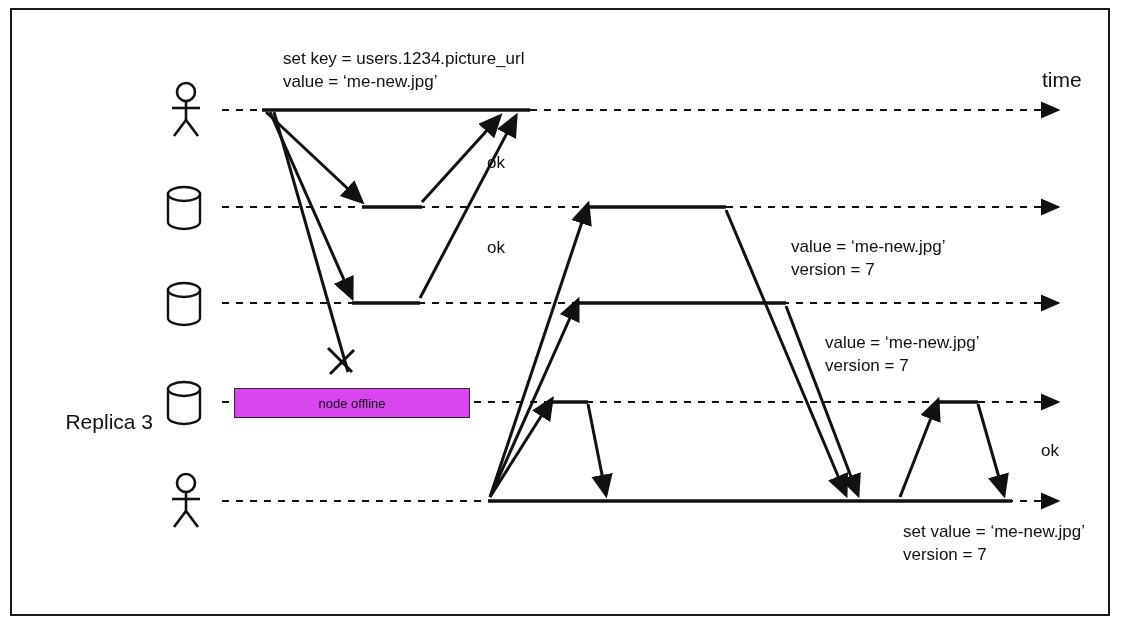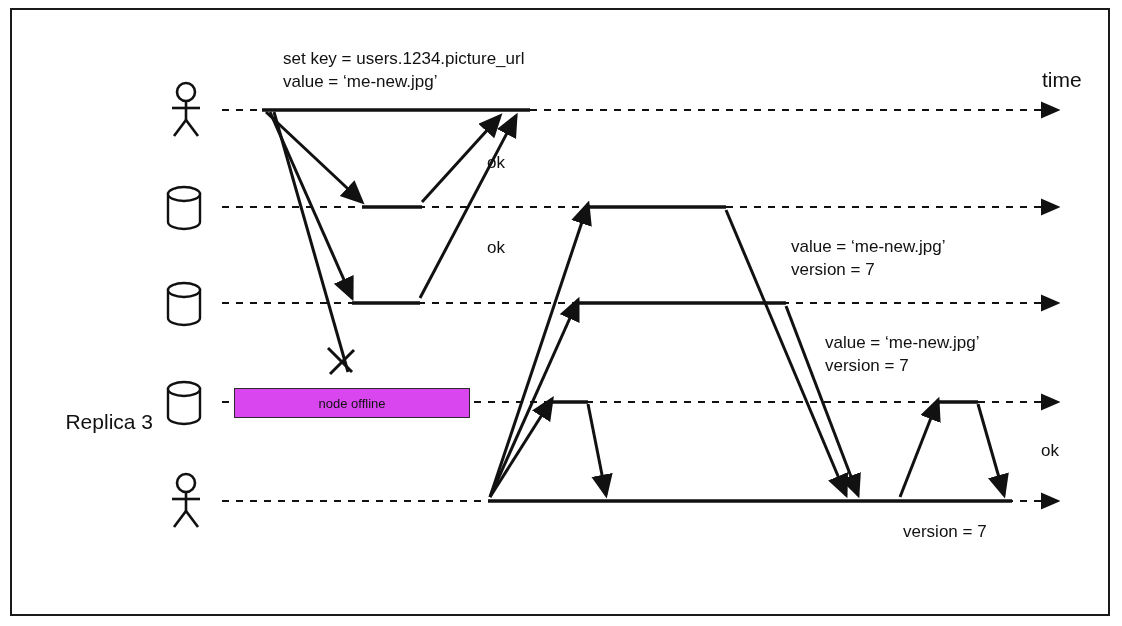--- a/index.html
+++ b/index.html
@@ -186,19 +186,20 @@
   <div class="annotation" style="left:790px; top:332px;">
     <div>value = ‘me-new.jpg’</div>
     <div>version = 7</div>
   </div>
 
   <div class="annotation" style="left:632px; top:430px;">
   </div>
 
 
   <div class="annotation" style="left:868px; top:521px;">
+    <div>set value = ‘me-new.jpg’</div>
     <div>version = 7</div>
   </div>
 
   <div class="annotation" style="left:1006px; top:440px;">
     <div>ok</div>
   </div>
 </div>
 
 </body></html>

